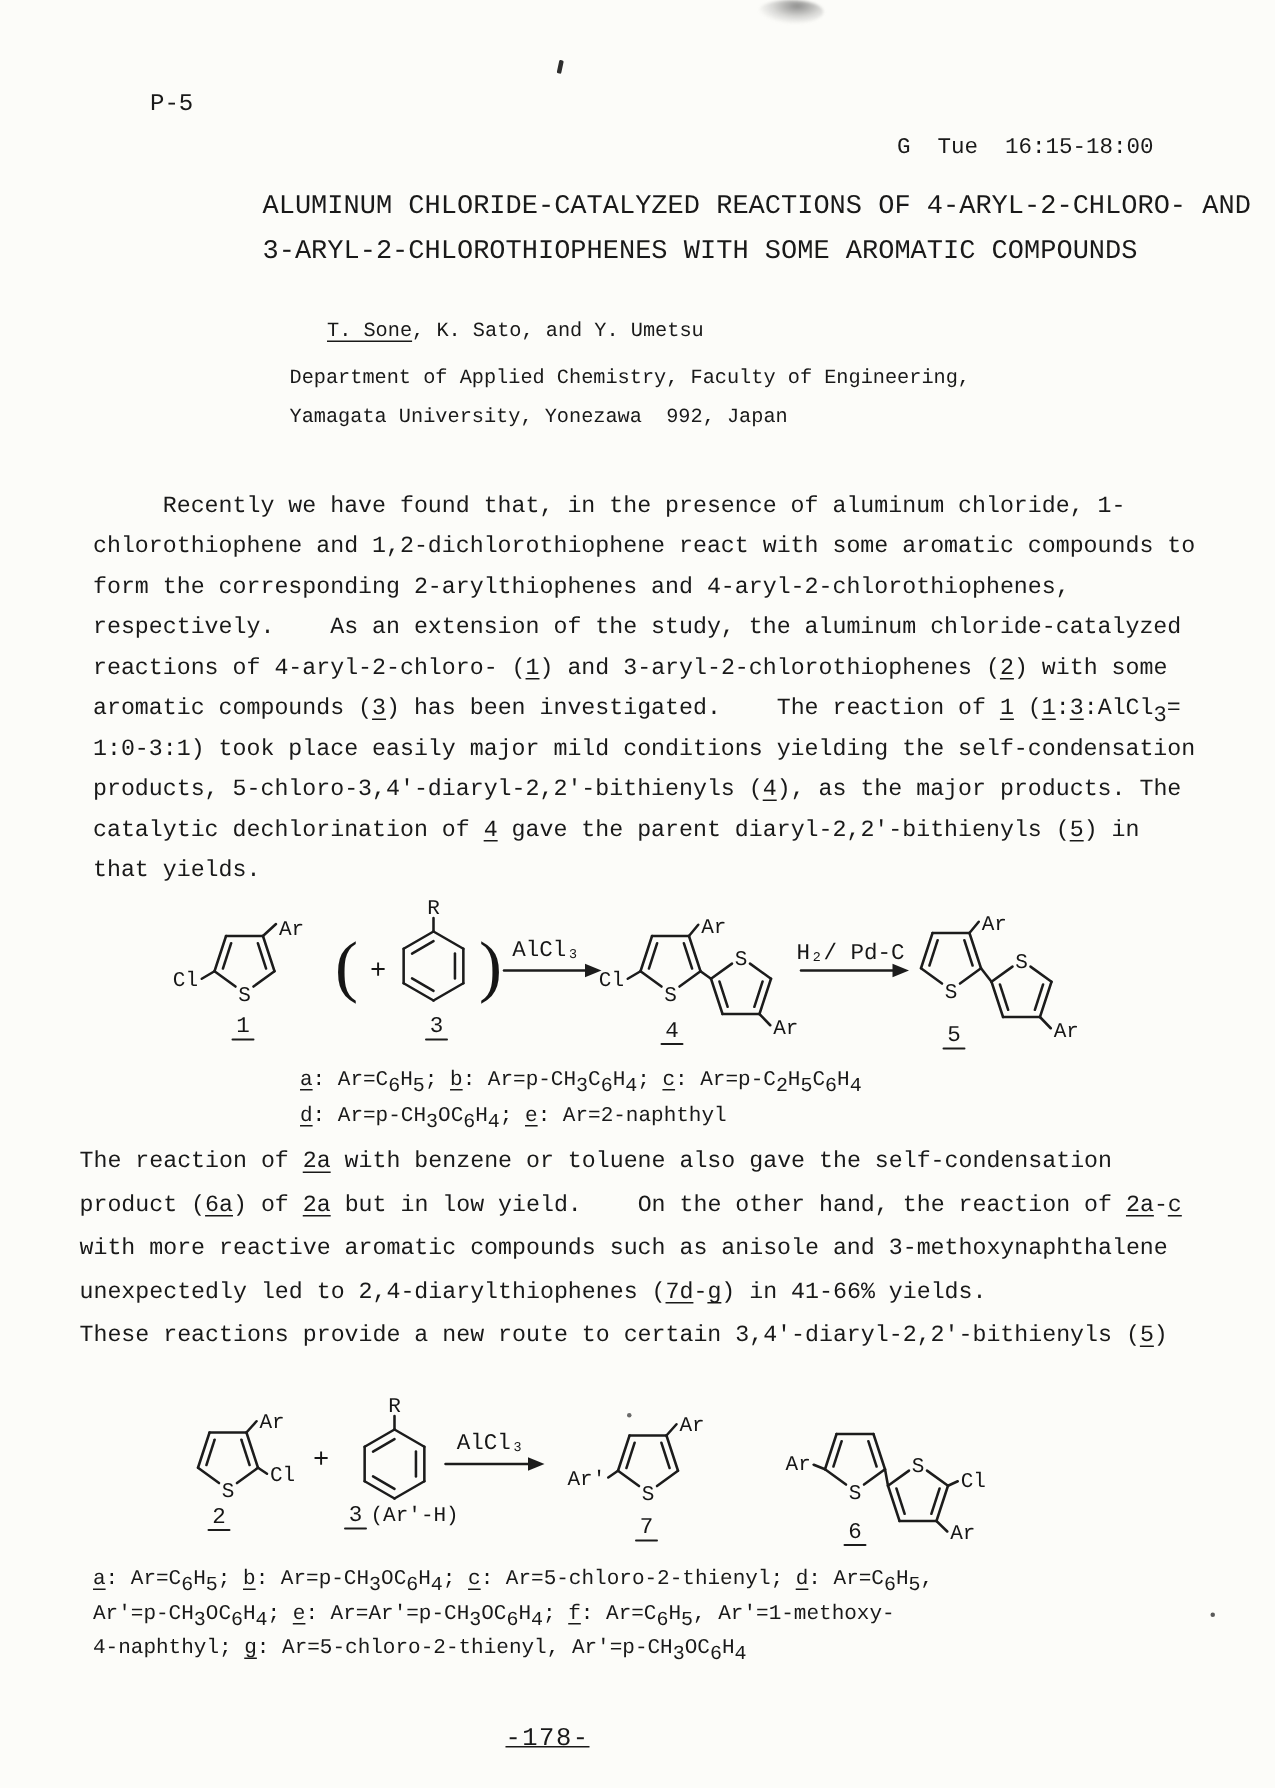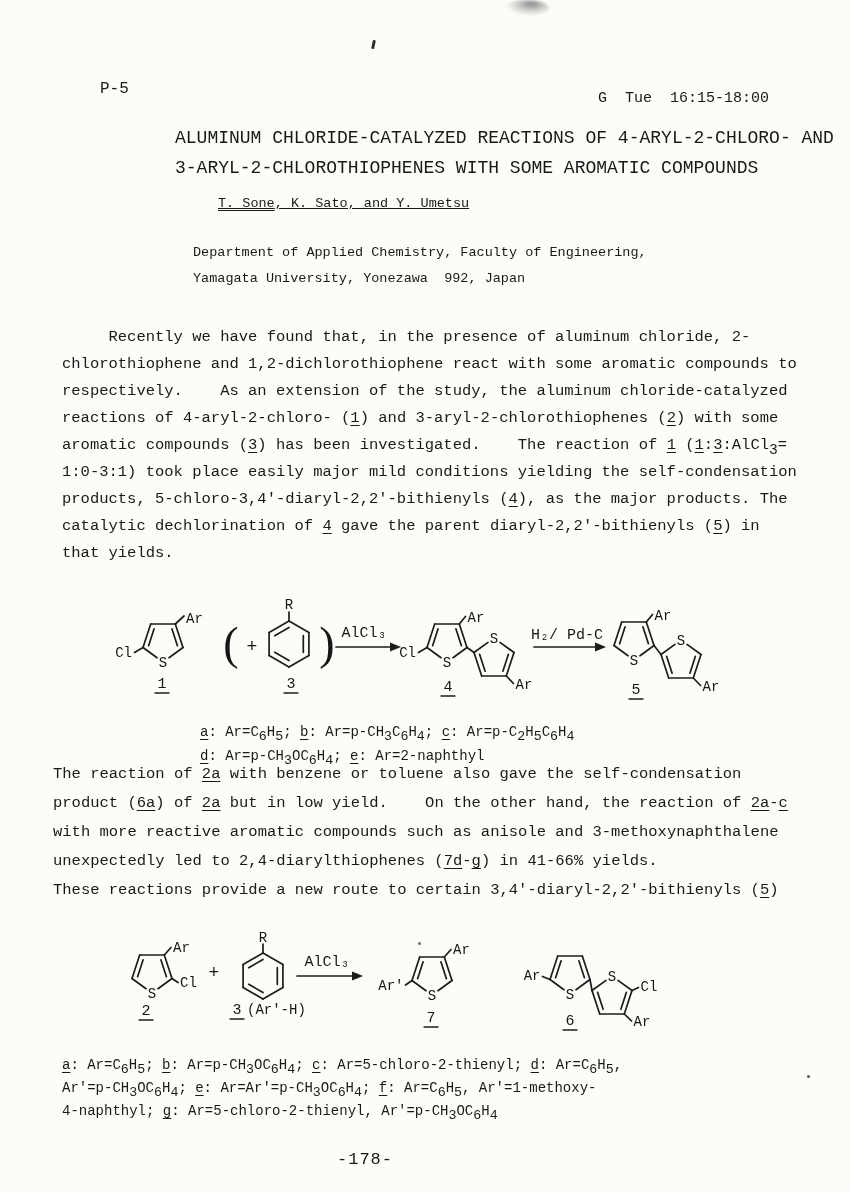--- a/index.html
+++ b/index.html
@@ -6,32 +6,32 @@
   body{
     width:850px;height:1192px;position:relative;overflow:hidden;
     background:#fcfcf9;color:#191919;
     font-family:"Liberation Mono","DejaVu Sans Mono",monospace;
   }
   .abs{position:absolute;}
   .pre{white-space:pre;}
   .ln{white-space:pre;}
   u{text-decoration:underline;text-underline-offset:3px;text-decoration-thickness:1.2px;}
   sub{font-size:0.95em;vertical-align:-0.32em;line-height:0;}
-  .paper-code{left:100px;top:60px;font-size:16px;margin-top:20px;}
+  .paper-code{left:100px;top:60px;font-size:16px;}
   .session{left:598px;top:90px;font-size:15px;}
   .title{left:175px;top:123px;font-size:18px;line-height:30px;}
-  .authors{left:218px;top:196px;font-size:13.5px;white-space:pre;text-decoration:underline;}
+  .authors{left:218px;top:214px;font-size:13.5px;white-space:pre;}
   .affiliation{left:193px;top:240px;font-size:13.5px;line-height:26px;}
   .para{font-size:15.5px;}
   .p1{left:62px;top:324px;line-height:27px;}
   .p2{left:53px;top:760px;line-height:29px;}
-  .list{font-size:14px;margin-top:12px;}
+  .list{font-size:14px;}
   .l1{left:200px;top:708px;line-height:24px;}
   .l2{left:62px;top:1042px;line-height:23px;}
-  .pageno{left:0;top:1150px;width:730px;text-align:center;font-size:17px;letter-spacing:1px;}
+  .pageno{left:0;top:1150px;width:730px;text-align:center;font-size:17px;letter-spacing:1px;text-decoration:underline;}
   .scheme{left:0;width:850px;height:120px;pointer-events:none;}
   .s1{top:595px;}
   .s2{top:930px;}
   svg line, svg path{stroke:#1c1c1c;stroke-width:1.7;stroke-linecap:round;fill:none;}
   svg line.ul{stroke-width:1.3;}
   svg polygon{fill:#1c1c1c;stroke:none;}
   svg text{font-family:"Liberation Mono","DejaVu Sans Mono",monospace;fill:#161616;font-size:14px;}
   svg text.num{font-size:15px;}
   svg text.arrlab{font-size:15px;}
   svg text.plus{font-size:18px;}
@@ -59,22 +59,23 @@
       <div class="ln">ALUMINUM CHLORIDE-CATALYZED REACTIONS OF 4-ARYL-2-CHLORO- AND</div>
       <div class="ln">3-ARYL-2-CHLOROTHIOPHENES WITH SOME AROMATIC COMPOUNDS</div>
     </div>
   <div class="abs authors"><u>T. Sone</u>, K. Sato, and Y. Umetsu</div>
   <div class="abs affiliation">
       <div class="ln">Department of Applied Chemistry, Faculty of Engineering,</div>
       <div class="ln">Yamagata University, Yonezawa  992, Japan</div>
     </div>
 
   <div class="abs para p1">
-      <div class="ln">     Recently we have found that, in the presence of aluminum chloride, 2-</div>
+      <div class="ln">     Recently we have found that, in the presence of aluminum chloride, 1-</div>
       <div class="ln">chlorothiophene and 1,2-dichlorothiophene react with some aromatic compounds to</div>
+      <div class="ln">form the corresponding 2-arylthiophenes and 4-aryl-2-chlorothiophenes,</div>
       <div class="ln">respectively.    As an extension of the study, the aluminum chloride-catalyzed</div>
       <div class="ln">reactions of 4-aryl-2-chloro- (<u>1</u>) and 3-aryl-2-chlorothiophenes (<u>2</u>) with some</div>
       <div class="ln">aromatic compounds (<u>3</u>) has been investigated.    The reaction of <u>1</u> (<u>1</u>:<u>3</u>:AlCl<sub>3</sub>=</div>
       <div class="ln">1:0-3:1) took place easily major mild conditions yielding the self-condensation</div>
       <div class="ln">products, 5-chloro-3,4'-diaryl-2,2'-bithienyls (<u>4</u>), as the major products. The</div>
       <div class="ln">catalytic dechlorination of <u>4</u> gave the parent diaryl-2,2'-bithienyls (<u>5</u>) in</div>
       <div class="ln">that yields.</div>
     </div>
 
   <svg class="abs scheme s1" viewBox="0 0 850 120">

